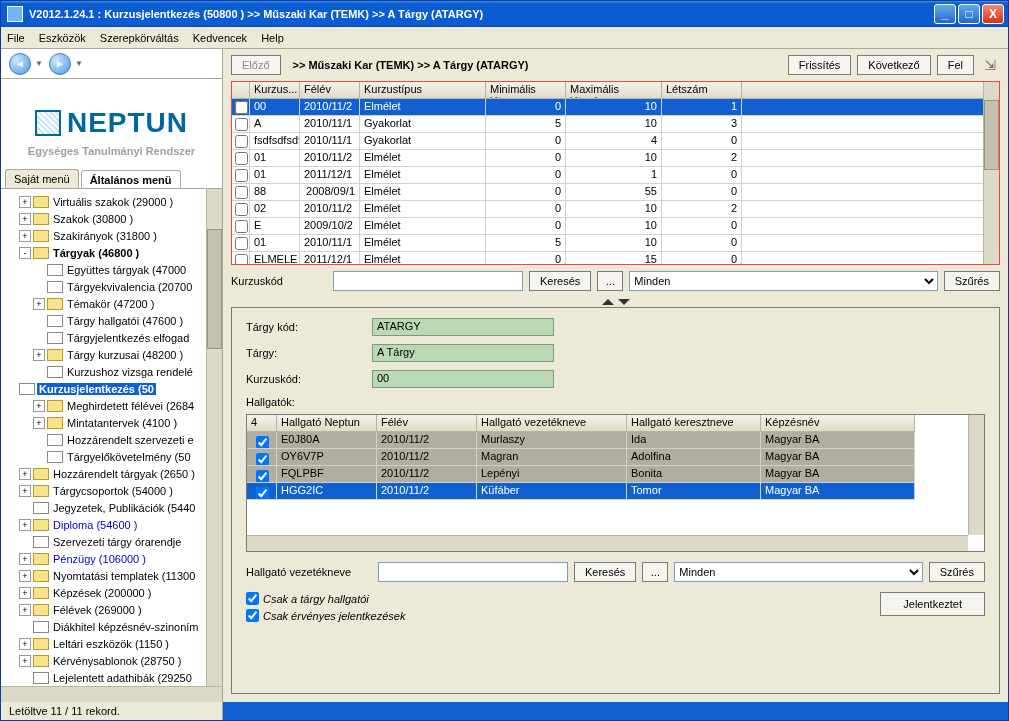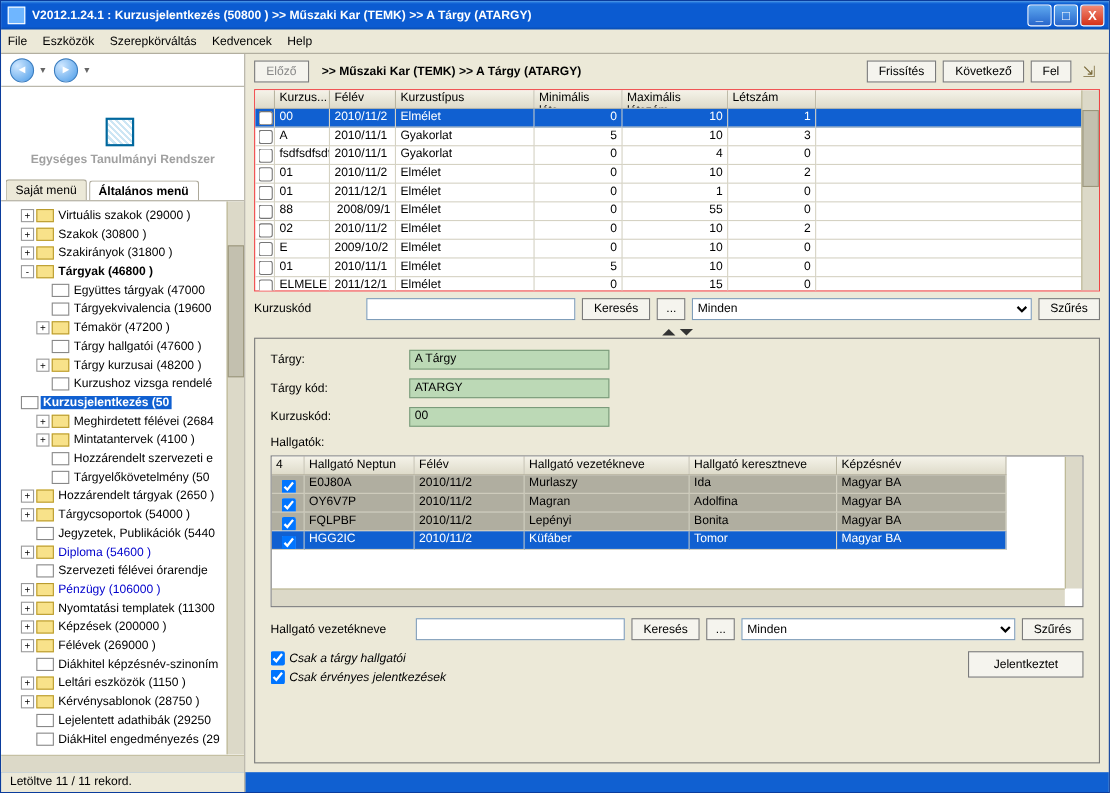--- a/index.html
+++ b/index.html
@@ -321,20 +321,21 @@
     <div class="left-pane">
       <div class="toolbar">
         <div class="nav-circle">◄</div>
         <span class="nav-sep">▼</span>
         <div class="nav-circle">►</div>
         <span class="nav-sep">▼</span>
       </div>
       <div class="logo-block">
         <div class="logo">
           <span class="logo-square"></span>
+          <span>NEPTUN</span>
         </div>
         <div class="logo-sub">Egységes Tanulmányi Rendszer</div>
       </div>
       <div class="tabstrip">
         <div class="tab">Saját menü</div>
         <div class="tab active">Általános menü</div>
       </div>
       <div class="tree-wrap">
         <div class="tree" id="tree">
             <div class="tree-row" style="padding-left: 18px;">
@@ -358,33 +359,38 @@
               <span class="lbl">Tárgyak (46800  )</span>
             </div>
             <div class="tree-row" style="padding-left: 32px;">
               <span class="tw-empty"></span>
               <span class="ticon doc"></span>
               <span class="lbl">Együttes tárgyak (47000</span>
             </div>
             <div class="tree-row" style="padding-left: 32px;">
               <span class="tw-empty"></span>
               <span class="ticon doc"></span>
-              <span class="lbl">Tárgyekvivalencia (19600</span>
+              <span class="lbl">Tárgyekvivalencia (20700</span>
             </div>
             <div class="tree-row" style="padding-left: 32px;">
               <span class="tw">+</span>
               <span class="ticon"></span>
               <span class="lbl">Témakör (47200  )</span>
             </div>
             <div class="tree-row" style="padding-left: 32px;">
               <span class="tw-empty"></span>
               <span class="ticon doc"></span>
               <span class="lbl">Tárgy hallgatói (47600  )</span>
             </div>
             <div class="tree-row" style="padding-left: 32px;">
+              <span class="tw-empty"></span>
+              <span class="ticon doc"></span>
+              <span class="lbl">Tárgyjelentkezés elfogad</span>
+            </div>
+            <div class="tree-row" style="padding-left: 32px;">
               <span class="tw">+</span>
               <span class="ticon"></span>
               <span class="lbl">Tárgy kurzusai (48200  )</span>
             </div>
             <div class="tree-row" style="padding-left: 32px;">
               <span class="tw-empty"></span>
               <span class="ticon doc"></span>
               <span class="lbl">Kurzushoz vizsga rendelé</span>
             </div>
             <div class="tree-row sel bold" style="">
@@ -428,21 +434,21 @@
               <span class="lbl">Jegyzetek, Publikációk (5440</span>
             </div>
             <div class="tree-row blue" style="padding-left: 18px;">
               <span class="tw">+</span>
               <span class="ticon"></span>
               <span class="lbl">Diploma (54600  )</span>
             </div>
             <div class="tree-row" style="padding-left: 18px;">
               <span class="tw-empty"></span>
               <span class="ticon doc"></span>
-              <span class="lbl">Szervezeti félévei órarendje</span>
+              <span class="lbl">Szervezeti tárgy órarendje</span>
             </div>
             <div class="tree-row blue" style="padding-left: 18px;">
               <span class="tw">+</span>
               <span class="ticon"></span>
               <span class="lbl">Pénzügy (106000  )</span>
             </div>
             <div class="tree-row" style="padding-left: 18px;">
               <span class="tw">+</span>
               <span class="ticon"></span>
               <span class="lbl">Nyomtatási templatek (11300</span>
@@ -651,26 +657,26 @@
         <button class="btn">Szűrés</button>
       </div>
 
       <div class="grippy">
         <span class="g-up"></span>
           <span class="g-dn"></span>
       </div>
 
       <div class="detail-area">
         <div class="kv-row">
+          <span class="k">Tárgy kód:</span>
+          <span class="v">ATARGY</span>
+        </div>
+        <div class="kv-row">
           <span class="k">Tárgy:</span>
           <span class="v">A Tárgy</span>
-        </div>
-        <div class="kv-row">
-          <span class="k">Tárgy kód:</span>
-          <span class="v">ATARGY</span>
         </div>
         <div class="kv-row">
           <span class="k">Kurzuskód:</span>
           <span class="v">00</span>
         </div>
         <div style="margin-bottom:6px;">Hallgatók:</div>
 
         <div class="students-grid">
           <div id="grid2">
               <div class="grid-head">

